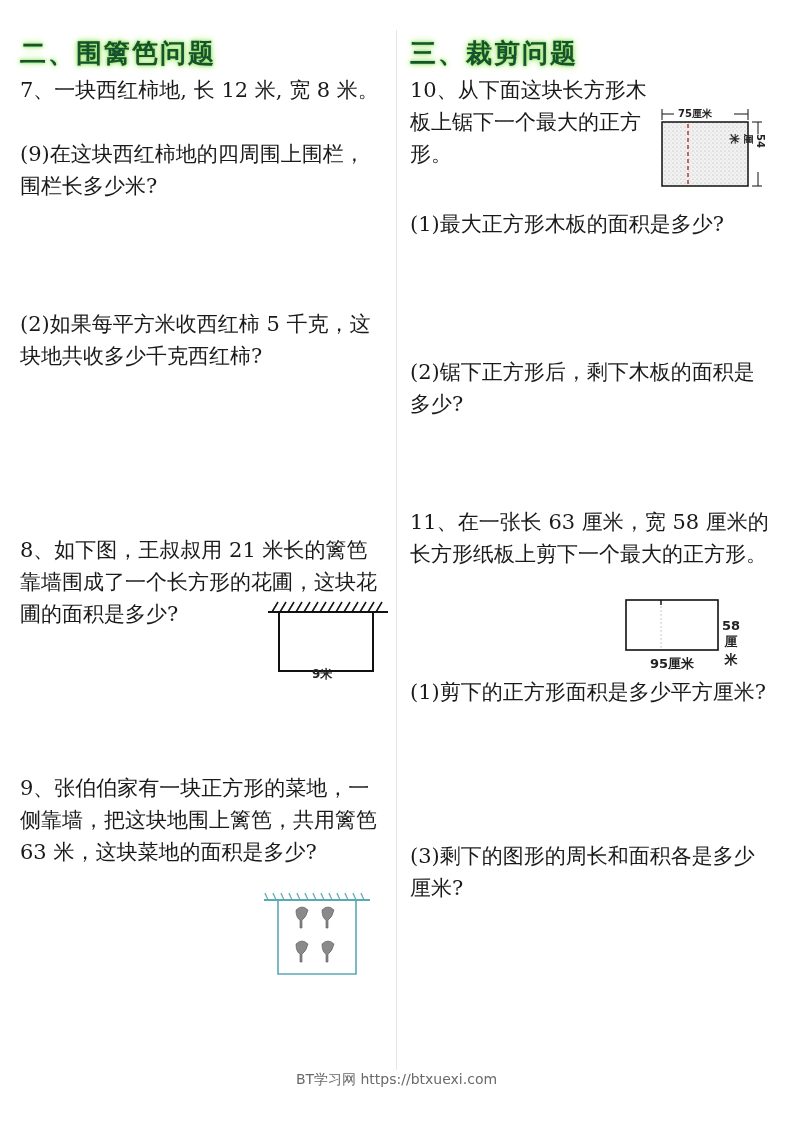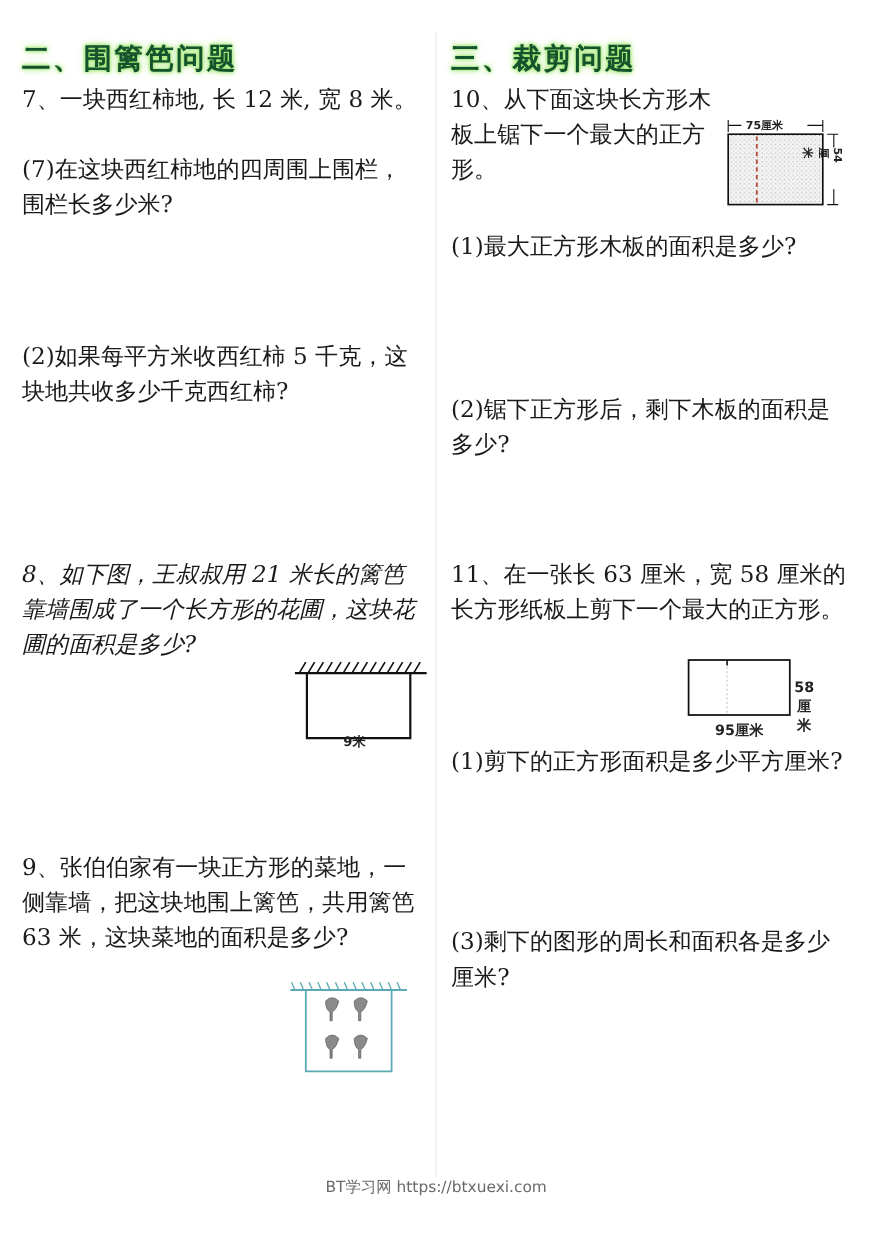--- a/index.html
+++ b/index.html
@@ -37,24 +37,24 @@
   }
 </style>
 </head>
 <body>
 
 <div class="divider"></div>
 
 <div class="section-title" style="left:20px; top:36px;">二、围篱笆问题</div>
 
 <p class="p left" style="top:74px;">7、一块西红柿地, 长 12 米, 宽 8 米。</p>
-<p class="p left" style="top:138px;">(7)在这块西红柿地的四周围上围栏，围栏长多少米?</p>
+<p class="p left" style="top:138px;">(9)在这块西红柿地的四周围上围栏，围栏长多少米?</p>
 <p class="p left" style="top:308px;">(2)如果每平方米收西红柿 5 千克，这块地共收多少千克西红柿?</p>
 
-<p class="p left" style="top:506px;font-style:italic;">8、如下图，王叔叔用 21 米长的篱笆靠墙围成了一个长方形的花圃，这块花圃的面积是多少?</p>
+<p class="p left" style="top:534px;">8、如下图，王叔叔用 21 米长的篱笆靠墙围成了一个长方形的花圃，这块花圃的面积是多少?</p>
 <div class="fig" style="left:268px; top:598px;">
   <svg width="120" height="80" viewBox="0 0 120 80">
     <line x1="0" y1="14" x2="120" y2="14" stroke="#111" stroke-width="2"></line>
     <g stroke="#111" stroke-width="1.5">
       <line x1="4" y1="14" x2="10" y2="4"></line>
         <line x1="12" y1="14" x2="18" y2="4"></line>
       <line x1="20" y1="14" x2="26" y2="4"></line>
         <line x1="28" y1="14" x2="34" y2="4"></line>
       <line x1="36" y1="14" x2="42" y2="4"></line>
         <line x1="44" y1="14" x2="50" y2="4"></line>

